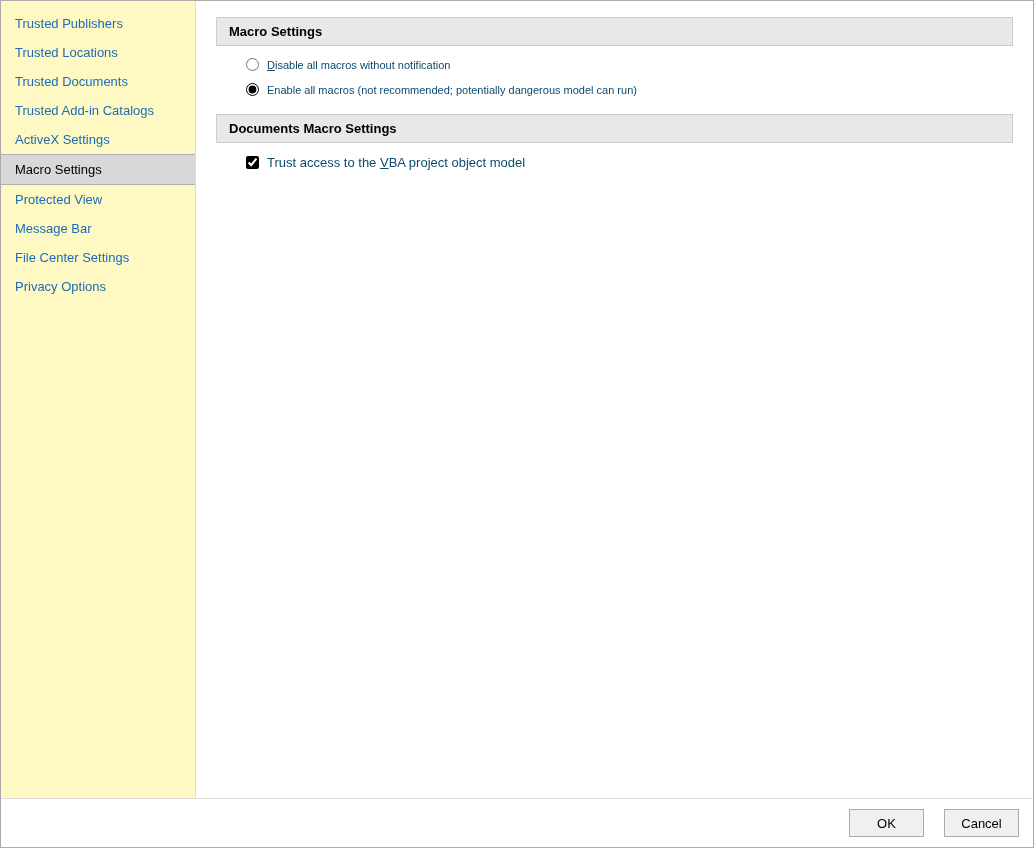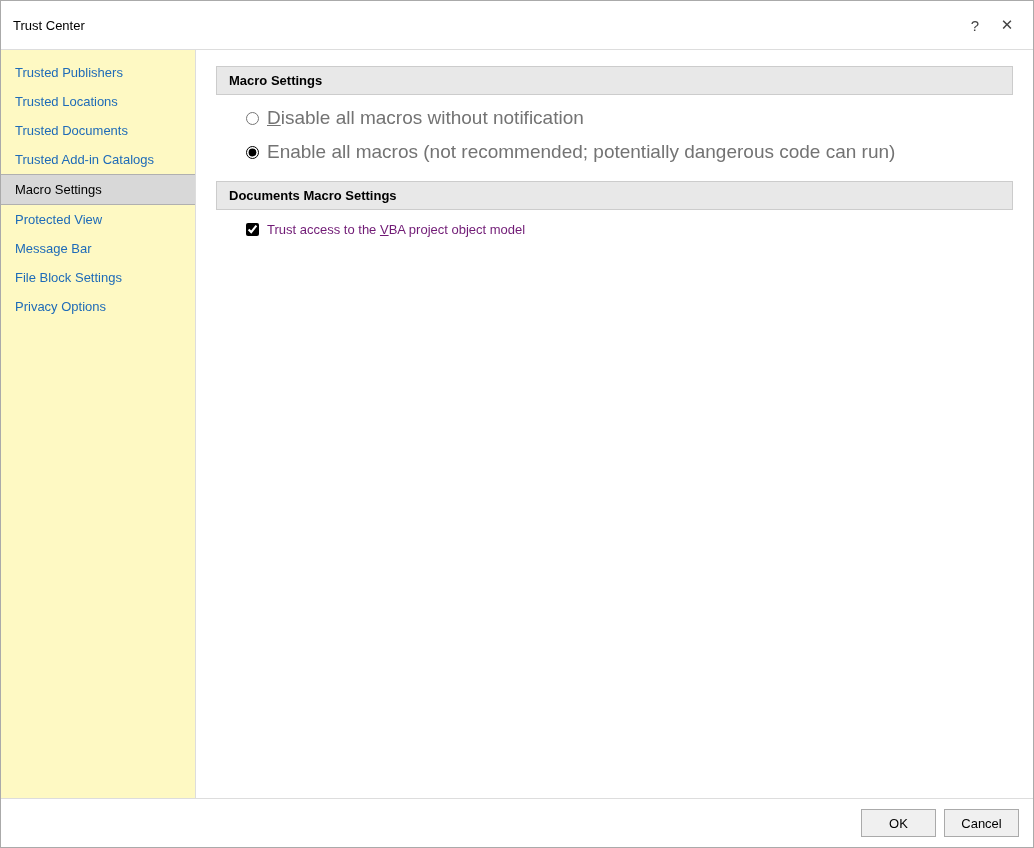--- a/index.html
+++ b/index.html
@@ -102,96 +102,90 @@
       align-items: center;
       gap: 8px;
     }
     .radio-item input[type="radio"] {
       margin: 0;
       cursor: pointer;
       accent-color: #000;
     }
     .radio-item label {
       cursor: pointer;
-      color: #737373;
-      font-size: 19px;
+      color: #0c4a6e;
+      font-size: 11px;
     }
     .checkbox-group {
       margin: 8px 0 0 30px;
       display: flex;
       align-items: center;
       gap: 8px;
     }
     .checkbox-group input[type="checkbox"] {
       margin: 0;
       cursor: pointer;
       accent-color: #000;
     }
     .checkbox-group label {
       cursor: pointer;
-      color: #701a75;
+      color: #0c4a6e;
       font-size: 13px;
     }
     .underline { text-decoration: underline; }
     .dialog-footer {
       border-top: 1px solid #ddd;
       padding: 10px 14px;
       display: flex;
       justify-content: flex-end;
-      gap: 8px;
+      gap: 20px;
       background: #fff;
     }
     .footer-btn {
       min-width: 75px;
       height: 28px;
       padding: 0 16px;
       border: 1px solid #aaa;
       background: #f0f0f0;
       cursor: pointer;
       font-size: 13px;
       font-family: 'Segoe UI', Tahoma, Geneva, Verdana, sans-serif;
     }
   </style>
 </head>
 <body>
 
 <div class="dialog">
 
-  <div class="title-bar">
-    <span class="title-bar-left">Trust Center</span>
-    <div class="title-bar-right">
-      <button class="title-btn">?</button>
-      <button class="title-btn">✕</button>
-    </div>
-  </div>
 
   <div class="dialog-body">
 
     <div class="sidebar">
     <div class="sidebar-item">Trusted Publishers</div>
         <div class="sidebar-item">Trusted Locations</div>
         <div class="sidebar-item">Trusted Documents</div>
         <div class="sidebar-item">Trusted Add-in Catalogs</div>
+        <div class="sidebar-item">ActiveX Settings</div>
         <div class="sidebar-item active">Macro Settings</div>
         <div class="sidebar-item">Protected View</div>
         <div class="sidebar-item">Message Bar</div>
-        <div class="sidebar-item">File Block Settings</div>
+        <div class="sidebar-item">File Center Settings</div>
         <div class="sidebar-item">Privacy Options</div>
       </div>
 
     <div class="content-area">
       <div class="section-header">Macro Settings</div>
       <div class="radio-group">
         <div class="radio-item">
           <input type="radio" name="macro" id="r1" style="">
           <label for="r1"><span class="underline">D</span>isable all macros without notification</label>
         </div>
         <div class="radio-item">
           <input type="radio" name="macro" id="r4" checked="" style="">
-          <label for="r4">Enable all macros (not recommended; potentially dangerous code can run)</label>
+          <label for="r4">Enable all macros (not recommended; potentially dangerous model can run)</label>
         </div>
       </div>
 
       <div class="section-header">Documents Macro Settings</div>
       <div class="checkbox-group">
         <input type="checkbox" id="vba" checked="" style="">
         <label for="vba">Trust access to the <span class="underline">V</span>BA project object model</label>
       </div>
     </div>
   </div>

